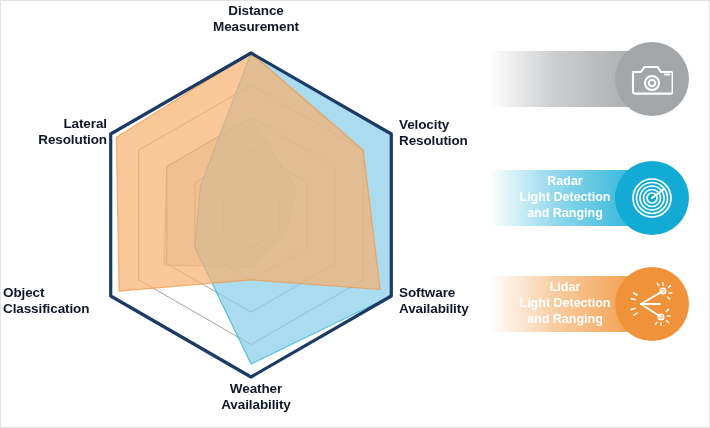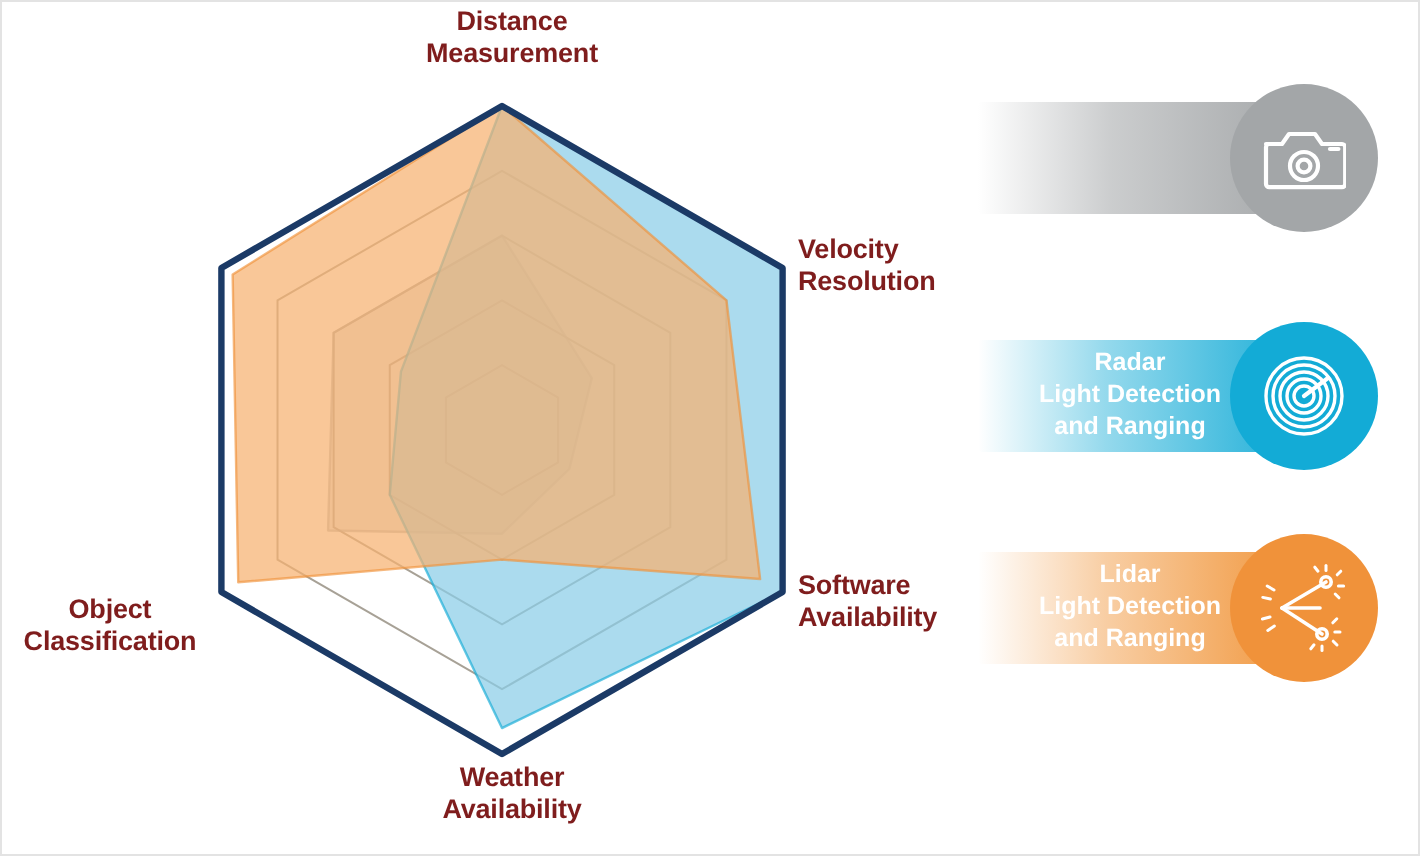--- a/index.html
+++ b/index.html
@@ -30,32 +30,32 @@
   }
   #radar-svg {
     position: absolute;
     left: 0;
     top: 0;
   }
 
   
   .axis-label {
     position: absolute;
-    color: #7f1d1d;
+    color: #0f172a;
     font-size: 13.5px;
     font-weight: bold;
     line-height: 1.22;
     letter-spacing: -0.1px;
     white-space: pre-line;
   }
   .al-distance   { left: 180px; top: 2px;   width: 150px; text-align: center; }
   .al-velocity   { left: 398px; top: 116px; width: 120px; text-align: left; }
   .al-darkness   { left: 398px; top: 284px; width: 120px; text-align: left; }
   .al-weather    { left: 180px; top: 380px; width: 150px; text-align: center; }
-  .al-object     { left: 2px;   top: 284px; width: 104px; text-align: center; margin-top: 12px; }
+  .al-object     { left: 2px;   top: 284px; width: 104px; text-align: left; }
   .al-lateral    { left: 2px;   top: 115px; width: 104px; text-align: right; }
 
   
   #legend {
     position: absolute;
     left: 488px;
     top: 0;
     width: 222px;
     height: 428px;
   }
@@ -144,20 +144,22 @@
     <div class="axis-label al-distance">Distance
 Measurement</div>
     <div class="axis-label al-velocity">Velocity
 Resolution</div>
     <div class="axis-label al-darkness">Software
 Availability</div>
     <div class="axis-label al-weather">Weather
 Availability</div>
     <div class="axis-label al-object">Object
 Classification</div>
+    <div class="axis-label al-lateral">Lateral
+Resolution</div>
   </div>
 
   <div id="legend">
 
     <div class="legend-item li-vision">
       <div class="legend-plate plate-vision"></div>
       <div class="legend-badge badge-vision">
         <svg width="42" height="34" viewBox="0 0 42 34" fill="none" stroke="#ffffff" stroke-width="2.1" stroke-linejoin="round" stroke-linecap="round">
           <path d="M2 10 h8 l3.5 -5 h13 l3.5 5 h10 a1.6 1.6 0 0 1 1.6 1.6 v18.4 a1.6 1.6 0 0 1 -1.6 1.6 h-36.4 a1.6 1.6 0 0 1 -1.6 -1.6 v-18.4 a1.6 1.6 0 0 1 1.6 -1.6 z"></path>
           <circle cx="21" cy="21" r="7"></circle>

